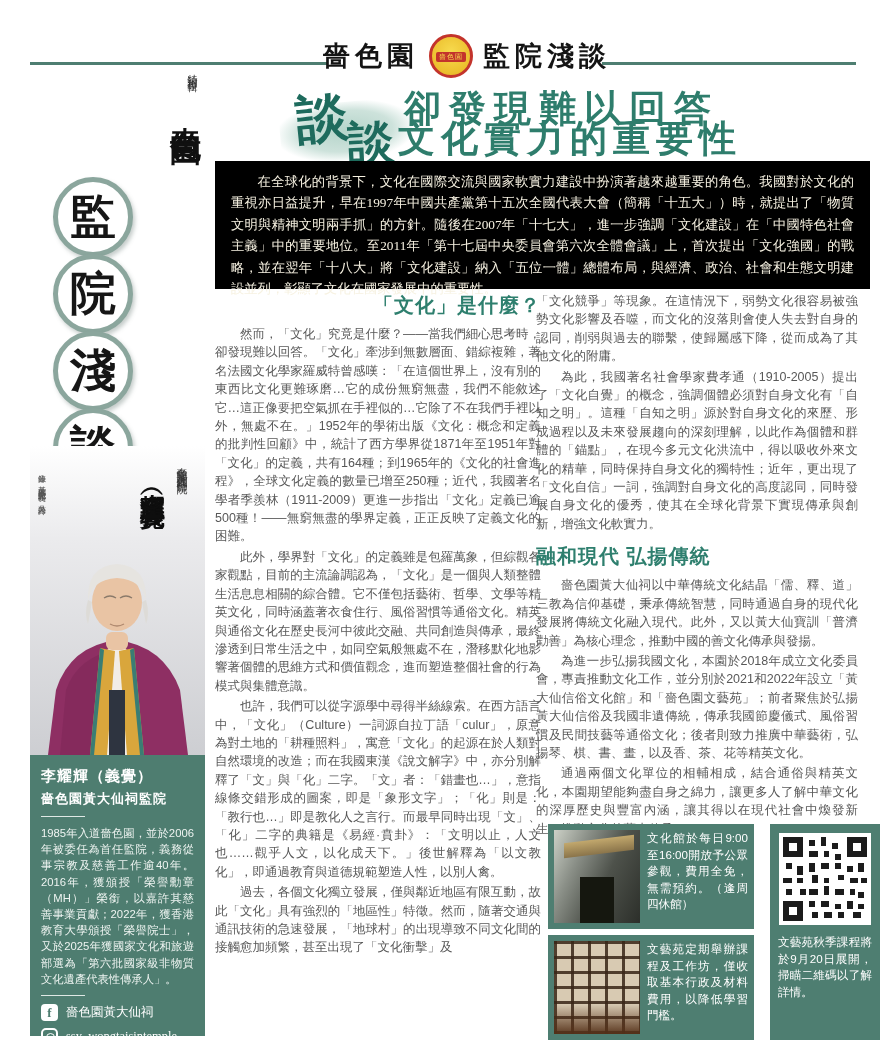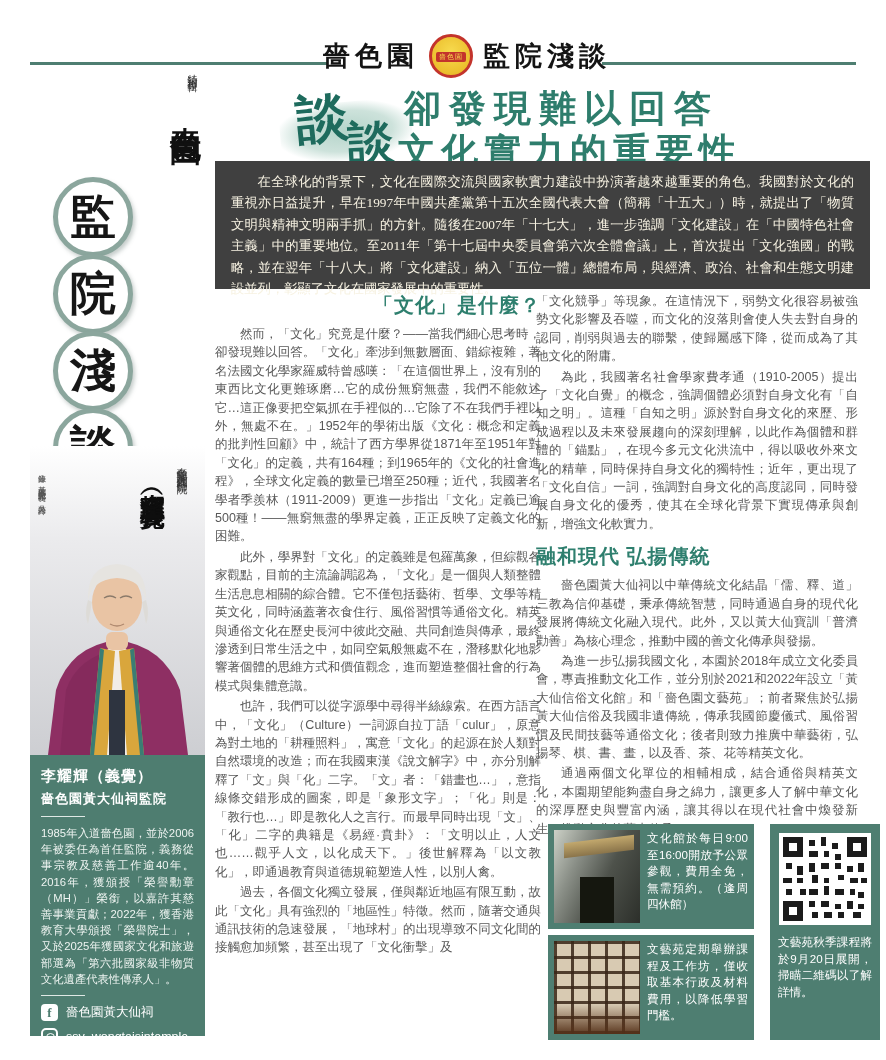--- a/index.html
+++ b/index.html
@@ -26,24 +26,24 @@
   .brush { position:absolute; left:280px; top:102px; width:132px; height:58px;
     background:radial-gradient(ellipse at center, #b5d4ca 0%, #cde2db 50%, rgba(255,255,255,0) 76%);
     transform:rotate(-5deg); }
   .tan { position:absolute; font-family:"Liberation Serif", serif; font-weight:bold;
     color:#1e6b5d; }
   .tan-1 { left:296px; top:84px; font-size:52px; transform:rotate(-6deg); }
   .tan-2 { left:348px; top:112px; font-size:46px; transform:rotate(-3deg); }
   .title-line { position:absolute; font-family:"Liberation Serif", serif;
     font-weight:bold; color:#2e7d6c; white-space:nowrap; }
   .title-1 { left:404px; top:84px;  font-size:37px; letter-spacing:8px; }
-  .title-2 { left:398px; top:127px; font-size:37px; letter-spacing:6px; }
+  .title-2 { left:398px; top:114px; font-size:37px; letter-spacing:6px; }
   
   .intro { position:absolute; left:215px; top:161px; width:655px; height:128px;
-    background:#404040; padding:10px 16px; }
+    background:#000000; padding:10px 16px; }
   .intro p { margin:0; color:#f7f2e2; font-family:"Liberation Serif", serif;
     font-size:13.3px; line-height:21.4px; text-align:justify; text-indent:2em; }
   
   .col { position:absolute; top:292px; }
   .col-left  { left:215px; width:326px; }
   .col-right { left:536px; width:322px; }
   .col h2 { margin:10px 0 6px; font-size:20px; font-weight:bold; color:#2e7f6e;
     letter-spacing:1px; font-family:"Liberation Sans", sans-serif; }
   .col h2:first-child { margin-top:0;text-align:right; }
   .col p { margin:0 0 2px; font-size:12.5px; line-height:18.4px; color:#585858;
@@ -102,21 +102,21 @@
   .bio p { margin:0; font-size:11.3px; line-height:16.2px; text-align:justify;
     color:#eef4f1; }
   .social { display:flex; align-items:center; gap:8px; margin-top:7px; cursor:pointer; }
   .fb-ic { width:17px; height:17px; border-radius:4px; background:#fff; color:#4e7d70;
     font-weight:bold; font-size:13px; line-height:17px; text-align:center;
     font-family:"Liberation Serif", serif; flex:none; }
   .ig-ic { width:17px; height:17px; border-radius:5px; border:2px solid #fff;
     position:relative; flex:none; }
   .ig-ic::after { content:""; position:absolute; left:3px; top:3px; width:7px;
     height:7px; border:1.5px solid #fff; border-radius:50%; }
-  .social .label { font-size:12.5px; color:#ffffff; }
+  .social .label { font-size:12.5px; color:#ffffff;font-family:Liberation Serif, serif; }
 </style>
 </head>
 <body>
 
 <div class="rule rule-left"></div>
 <div class="rule rule-right"></div>
 
 <div class="masthead">
   <span class="mh-text">嗇色園</span>
   <span class="logo">

